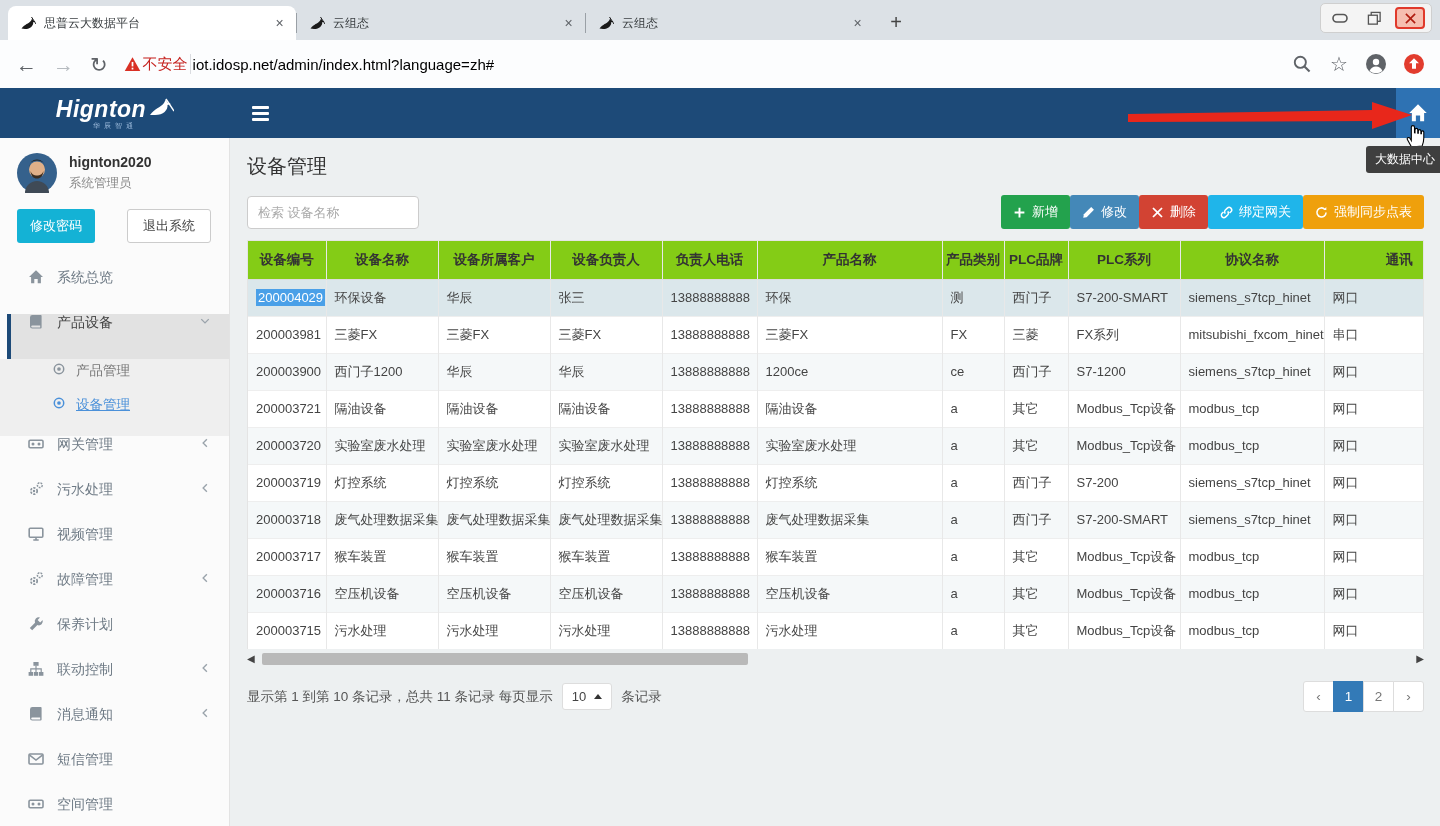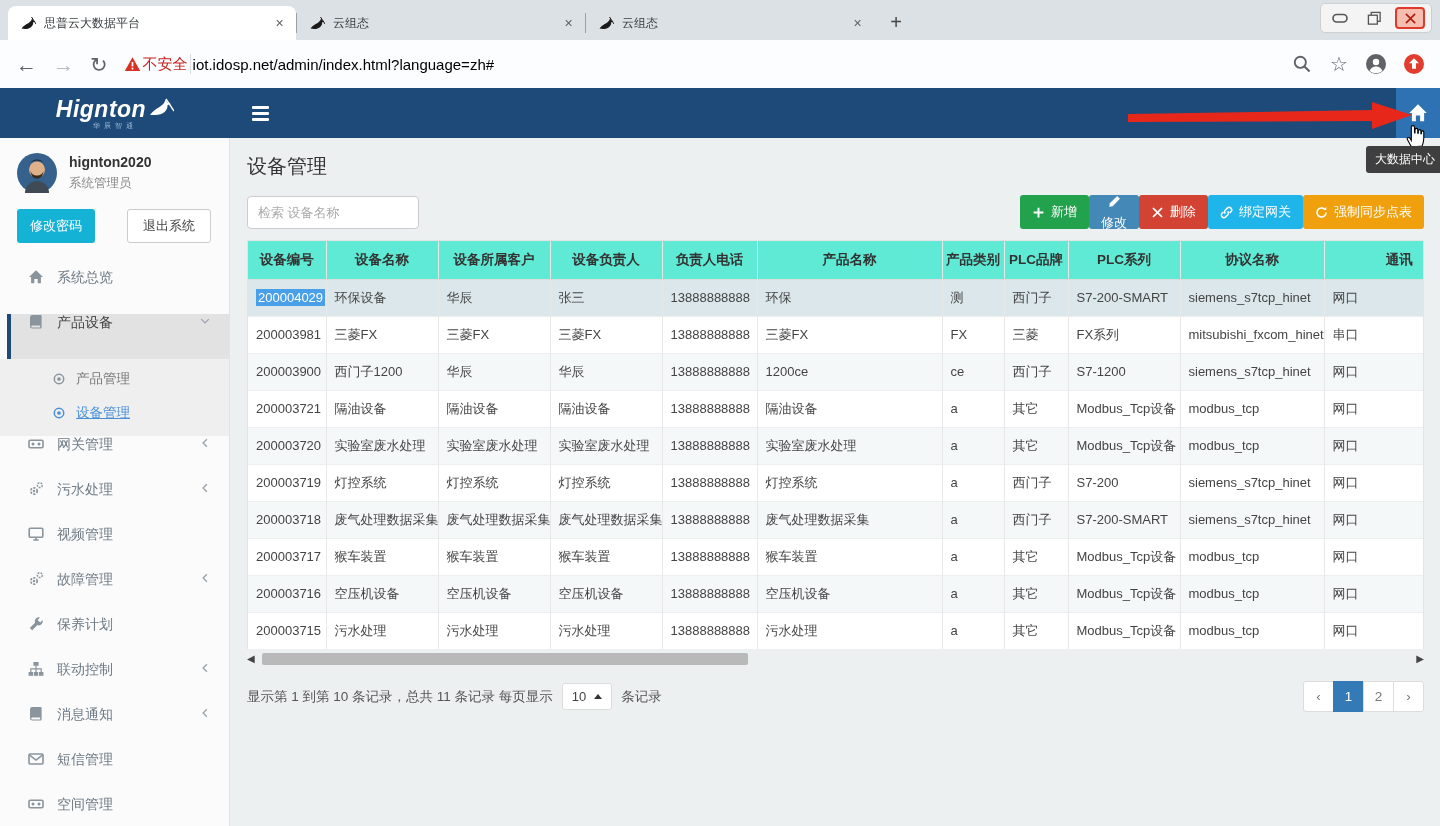--- a/index.html
+++ b/index.html
@@ -55,39 +55,39 @@
   .btn-pass { background:#14b2d5; color:#fff; font-size:13px; padding:8px 13px; border:none; border-radius:3px; cursor:pointer; }
   .btn-logout { background:#fff; color:#444; font-size:13px; padding:7px 15px; border:1px solid #ccc; border-radius:3px; margin-left:32px; cursor:pointer; }
 
   .menu { margin-top:14px; }
   .mi { height:45px; display:flex; padding:0 18px 0 21px; color:#6e7a85; font-size:14px; cursor:pointer;margin-left:7px; }
   .mi .ic { width:16px; height:16px; margin-right:13px; color:#8a949d; flex:0 0 16px; }
   .mi .lbl { flex:1; }
   .mi .chev { width:12px; height:12px; color:#9aa3ab; }
   .mi.active-parent { background:#e2e2e2; border-left:4px solid #1d4a78; padding-left:17px; color:#444; }
   .submenu { background:#efefef; padding:3px 0 6px 0; }
-  .smi { height:34px; display:flex; align-items:center; padding-left:52px; font-size:13.5px; color:#777; cursor:pointer; }
+  .smi { height:34px; display:flex; padding-left:52px; font-size:13.5px; color:#777; cursor:pointer; }
   .smi .ic { width:14px; height:14px; margin-right:10px; color:#8a949d; flex:0 0 14px; }
   .smi.active { color:#4a90d9; }
   .smi.active .lbl { text-decoration:underline; }
   .smi.active .ic { color:#4a90d9; }
 
   .content { flex:1; padding:0 16px 0 17px; position:relative; min-width:0; }
   .page-title { font-size:20px; font-weight:normal; color:#333; margin:15px 0 15px 0; }
 
   .toolbar { display:flex; align-items:center; margin-bottom:11px; }
   .search-input { width:172px; height:33px; border:1px solid #ccc; border-radius:4px; padding:0 10px; font-size:13px; color:#333; background:#fff; outline:none; }
   .search-input::placeholder { color:#a9a9a9; }
   .tb-btns { margin-left:auto; display:flex; }
   .tbtn { height:34px; display:flex; align-items:center; gap:6px; padding:0 12px; border:none; color:#fff; font-size:13px; cursor:pointer; border-radius:3px; }
   .tbtn .ic { width:13px; height:13px; }
 
   .tbl-wrap { overflow:hidden; background:#fff; border:1px solid #e4e4e4; border-bottom:none; }
   table { border-collapse:collapse; table-layout:fixed; width:1226px; }
-  th { height:38px; font-size:13.5px; font-weight:bold; color:#333; background:#5eead4; text-align:center; white-space:nowrap; overflow:hidden; border-left:1px solid #e8e8e8; border-bottom:1px solid #ddd; }
+  th { height:38px; font-size:13.5px; font-weight:bold; color:#333; background:#84cc16; text-align:center; white-space:nowrap; overflow:hidden; border-left:1px solid #e8e8e8; border-bottom:1px solid #ddd; }
   th:first-child { border-left:none; }
   td { height:37px; font-size:13px; color:#444; padding:0 8px; white-space:nowrap; overflow:hidden; border-left:1px solid #e8e8e8; }
   td:first-child { border-left:none; }
   tbody tr { border-top:1px solid #eee; background:#fff; }
   tbody tr.stripe { background:#f5f8f9; }
   tbody tr.row-selected { background:#dbe7eb; }
   .sel { background:#4aa0e8; color:#fff; padding:1px 2px; }
 
   .hscroll { position:relative; height:17px; margin-top:3px; }
   .harrow { position:absolute; top:1px; font-size:10px; color:#444; cursor:pointer; }
@@ -361,21 +361,21 @@
 
     <div class="toolbar">
       <input class="search-input" type="text" placeholder="检索 设备名称" style="">
       <div class="tb-btns" id="tb-btns">
           <button class="tbtn" style="background: rgb(35, 162, 77);">
             <span class="ic"><svg viewBox="0 0 16 16" width="100%" height="100%">
                 <path d="M6.8 2h2.4v4.8H14v2.4H9.2V14H6.8V9.2H2V6.8h4.8z" fill="currentColor"></path>
               </svg></span>
             <span>新增</span>
           </button>
-          <button class="tbtn" style="background: rgb(68, 136, 184); flex-direction: column;">
+          <button class="tbtn" style="background: rgb(68, 136, 184);">
             <span class="ic"><svg viewBox="0 0 16 16" width="100%" height="100%">
                 <path d="m11.3 1.3 3.4 3.4-9 9-4.2.8.8-4.2z" fill="currentColor"></path>
               </svg></span>
             <span>修改</span>
           </button>
           <button class="tbtn" style="background: rgb(210, 67, 51);">
             <span class="ic"><svg viewBox="0 0 16 16" width="100%" height="100%">
                 <path d="M3.2 1.7 8 6.5l4.8-4.8 1.5 1.5L9.5 8l4.8 4.8-1.5 1.5L8 9.5l-4.8 4.8-1.5-1.5L6.5 8 1.7 3.2z" fill="currentColor"></path>
               </svg></span>
             <span>删除</span>

